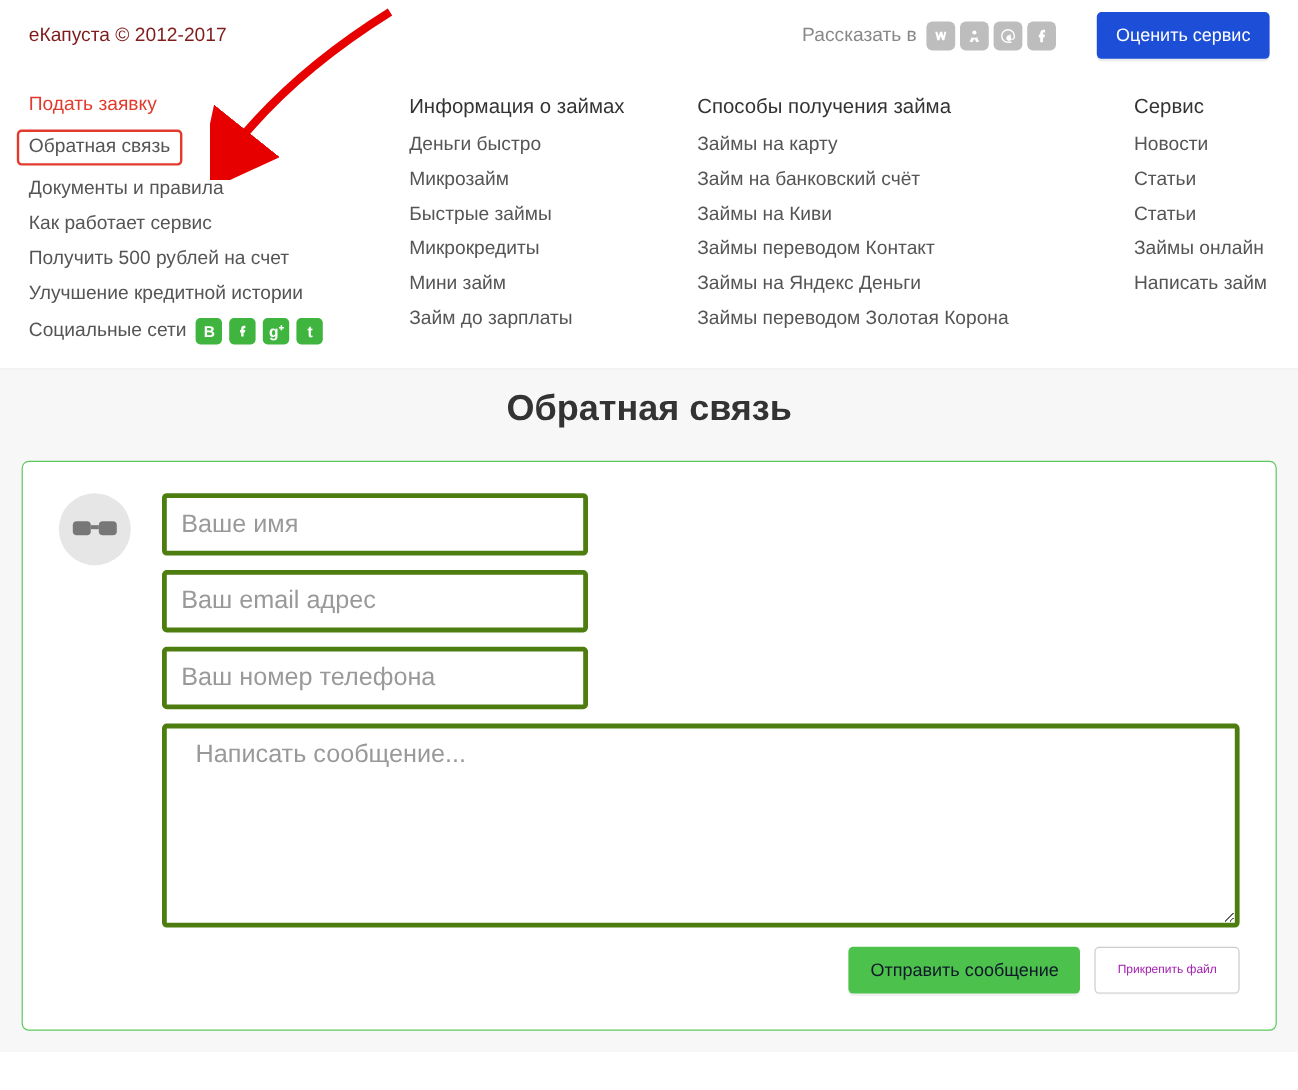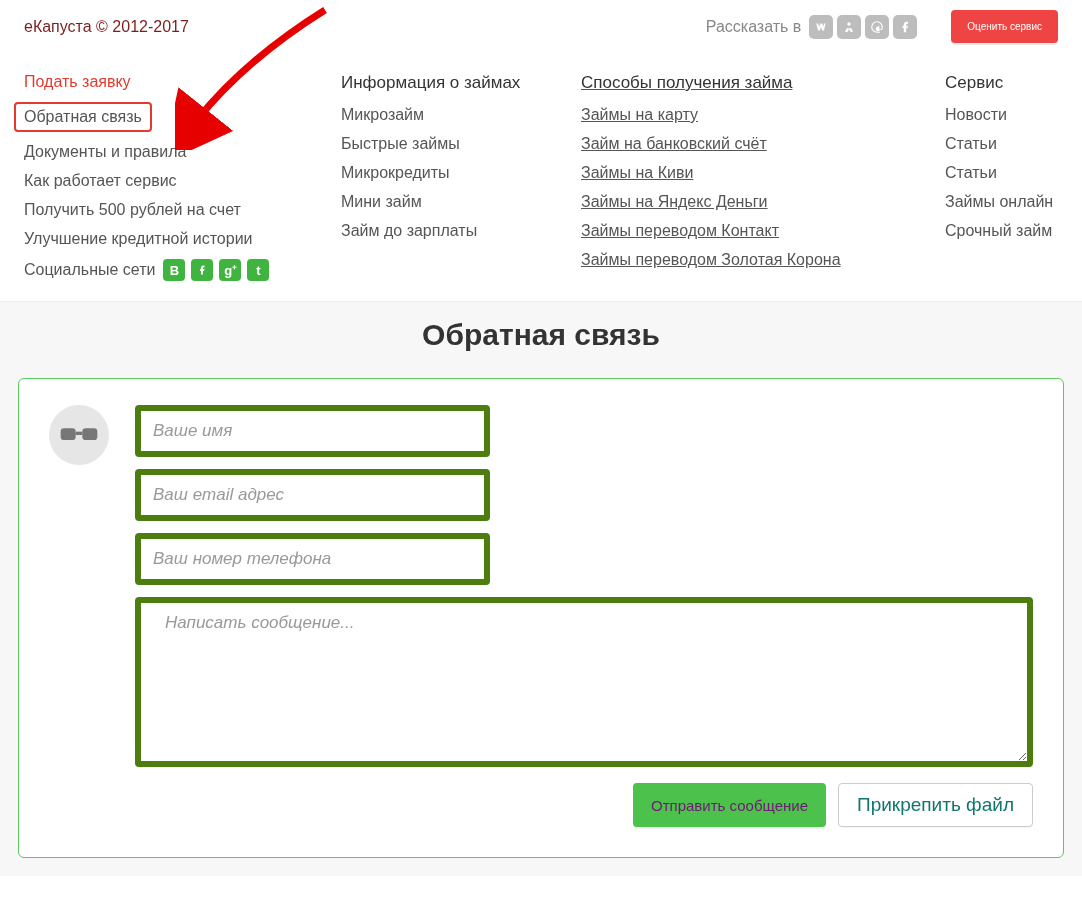--- a/index.html
+++ b/index.html
@@ -21,35 +21,35 @@
   .share-label { color: #888; font-size: 16px; margin-right: 8px; }
   .share-icons { display: inline-flex; gap: 4px; margin-right: 34px; }
   .social-box {
     width: 24px; height: 24px;
     background: #bdbdbd;
     border-radius: 5px;
     display:flex; align-items:center; justify-content:center;
   }
   .social-box svg { width:14px; height:14px; fill:#fff; }
   .rate-btn {
-    background: #ef4444;
+    background: #1d4ed8;
     color: #fff;
     border: none;
     border-radius: 4px;
     padding: 11px 16px;
-    font-size: 10px;
+    font-size: 15px;
     font-weight: 500;
     cursor: pointer;
     box-shadow: 0 2px 0 rgba(0,0,0,0.08);
   }
   .columns { display: flex; gap: 4px; }
   .col { display:flex; flex-direction:column; gap:11px; }
   .col.c1 { width: 313px; }
   .col.c2 { width: 236px; }
-  .col.c3 { width: 360px; text-decoration: underline; }
+  .col.c3 { width: 360px; }
   .col.c4 { flex:1; }
   .col-head { color:#333; font-size:17px; margin-bottom:2px; white-space:nowrap; }
   .col a, .col .link-item {
     color:#555; font-size:16px; text-decoration:none; cursor:pointer;
     display:inline-flex; align-items:center; gap:8px; white-space:nowrap;
   }
   .col .link-item.highlight-red { color:#e23b2e; }
   .col .link-item.boxed {
     border: 2px solid #e23b2e;
     border-radius: 4px;
@@ -91,39 +91,38 @@
     width:60px;height:60px;border-radius:50%;
     background:#e6e6e6;
     display:flex;align-items:center;justify-content:center;
     flex-shrink:0;
   }
   .avatar svg { width:40px;height:20px;fill:#777; }
   .form-col { flex:1; display:flex; flex-direction:column; gap:12px; }
   .short-inputs { display:flex; flex-direction:column; gap:12px; width:355px; }
   input[type=text], textarea {
     width:100%;
-    border:6px solid #4d7c0f;
+    border:4px solid #4d7c0f;
     border-radius:4px;
     padding:10px 12px;
-    font-size:17px;
+    font-size:21px;
     color:#444;
     font-family:inherit;
-    font-style:italic;
   }
   input::placeholder, textarea::placeholder { color:#999; }
   textarea { min-height:170px; resize:vertical;padding-left:24px; }
   .form-actions { display:flex; justify-content:flex-end; gap:12px; margin-top:4px; }
   .btn-send {
-    background:#4cc24c; color:#701a75; border:none; border-radius:4px;
+    background:#4cc24c; color:#0f172a; border:none; border-radius:4px;
     padding:11px 18px; font-size:15px; cursor:pointer;
     box-shadow: 0 2px 0 rgba(0,0,0,0.06);
   }
   .btn-attach {
-    background:#fff; color:#0f766e; border:1px solid #ccc; border-radius:4px;
-    padding:10px 18px; font-size:19px; cursor:pointer;
+    background:#fff; color:#a21caf; border:1px solid #ccc; border-radius:4px;
+    padding:10px 18px; font-size:10px; cursor:pointer;
     box-shadow: 0 1px 0 rgba(0,0,0,0.03);
   }
   .page-wrap { position:relative; }
 </style>
 </head>
 <body>
 
 <div class="page-wrap">
 
 <div class="page-top">
@@ -181,44 +180,45 @@
               </span>
           <span class="gbox">
                 <span class="txt">t</span>
               </span>
         </span>
       </span>
     </div>
 
     <div class="col c2">
       <span class="col-head">Информация о займах</span>
+      <span class="link-item">Деньги быстро</span>
       <span class="link-item">Микрозайм</span>
       <span class="link-item">Быстрые займы</span>
       <span class="link-item">Микрокредиты</span>
       <span class="link-item">Мини займ</span>
       <span class="link-item">Займ до зарплаты</span>
     </div>
 
     <div class="col c3">
       <span class="col-head">Способы получения займа</span>
       <span class="link-item">Займы на карту</span>
       <span class="link-item">Займ на банковский счёт</span>
       <span class="link-item">Займы на Киви</span>
+      <span class="link-item">Займы переводом Контакт</span>
       <span class="link-item">Займы на Яндекс Деньги</span>
-      <span class="link-item">Займы переводом Контакт</span>
       <span class="link-item">Займы переводом Золотая Корона</span>
     </div>
 
     <div class="col c4">
       <span class="col-head">Сервис</span>
       <span class="link-item">Новости</span>
       <span class="link-item">Статьи</span>
       <span class="link-item">Статьи</span>
       <span class="link-item">Займы онлайн</span>
-      <span class="link-item">Срочный займ</span>
+      <span class="link-item">Написать займ</span>
     </div>
   </div>
 </div>
 
 <svg class="arrow-overlay" style="left:175px;top:0px;width:170px;height:150px;" viewBox="0 0 170 150">
   <defs>
     <marker id="ah" markerWidth="10" markerHeight="10" refX="2" refY="5" orient="auto">
       <path d="M0,0 L10,5 L0,10 z" fill="#e60000"></path>
     </marker>
   </defs>

